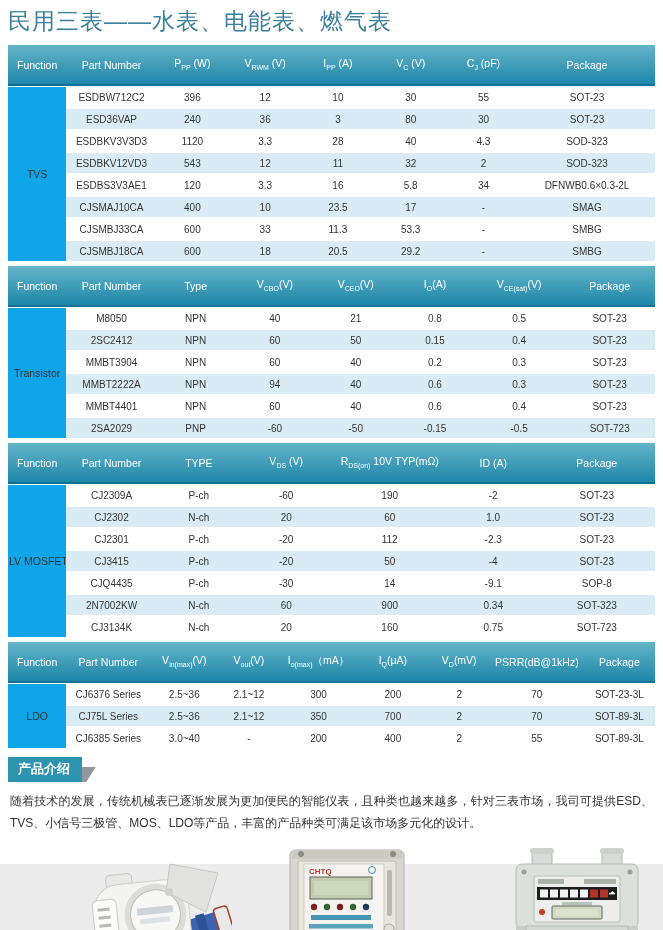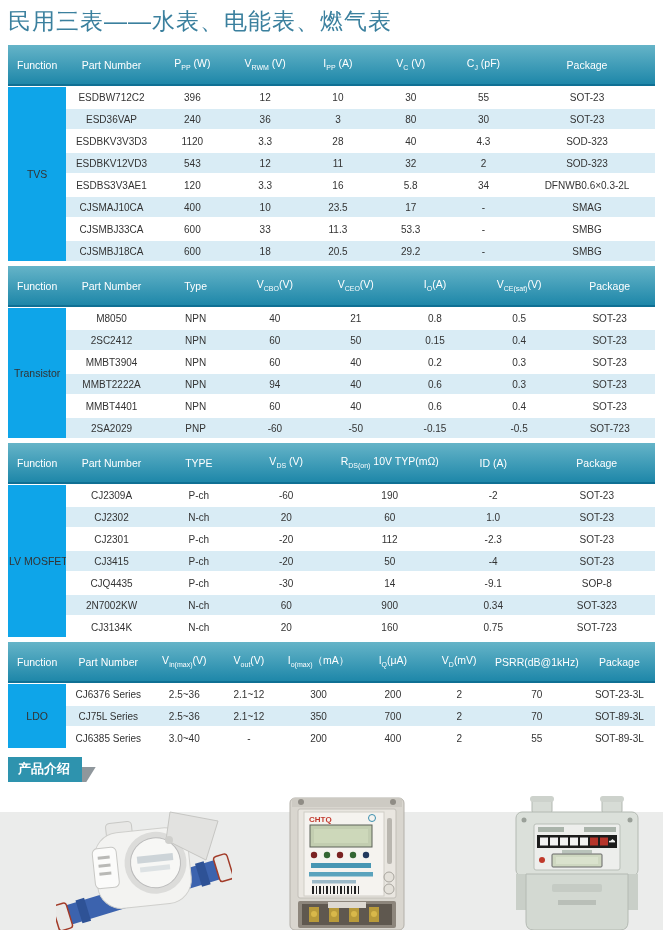--- a/index.html
+++ b/index.html
@@ -383,20 +383,21 @@
           </tr>
         </tbody>
       </table>
     </div>
 
   <div class="intro">
     <span class="badge-wrap">
       <span class="badge">产品介绍</span>
       <span class="badge-flag"></span>
     </span>
+    <p class="intro-text">随着技术的发展，传统机械表已逐渐发展为更加便民的智能仪表，且种类也越来越多，针对三表市场，我司可提供ESD、TVS、小信号三极管、MOS、LDO等产品，丰富的产品种类可满足该市场多元化的设计。</p>
   </div>
 
   <div class="products">
     <div class="band"></div>
 
     <figure class="product p-water">
       <svg viewBox="0 0 176 122" width="176" height="122">
         <g transform="rotate(-17 88 82)">
           <rect x="2" y="72" width="172" height="20" rx="5" fill="#3c63ae"></rect>
           <rect x="20" y="70" width="9" height="24" fill="#2e5296"></rect>

